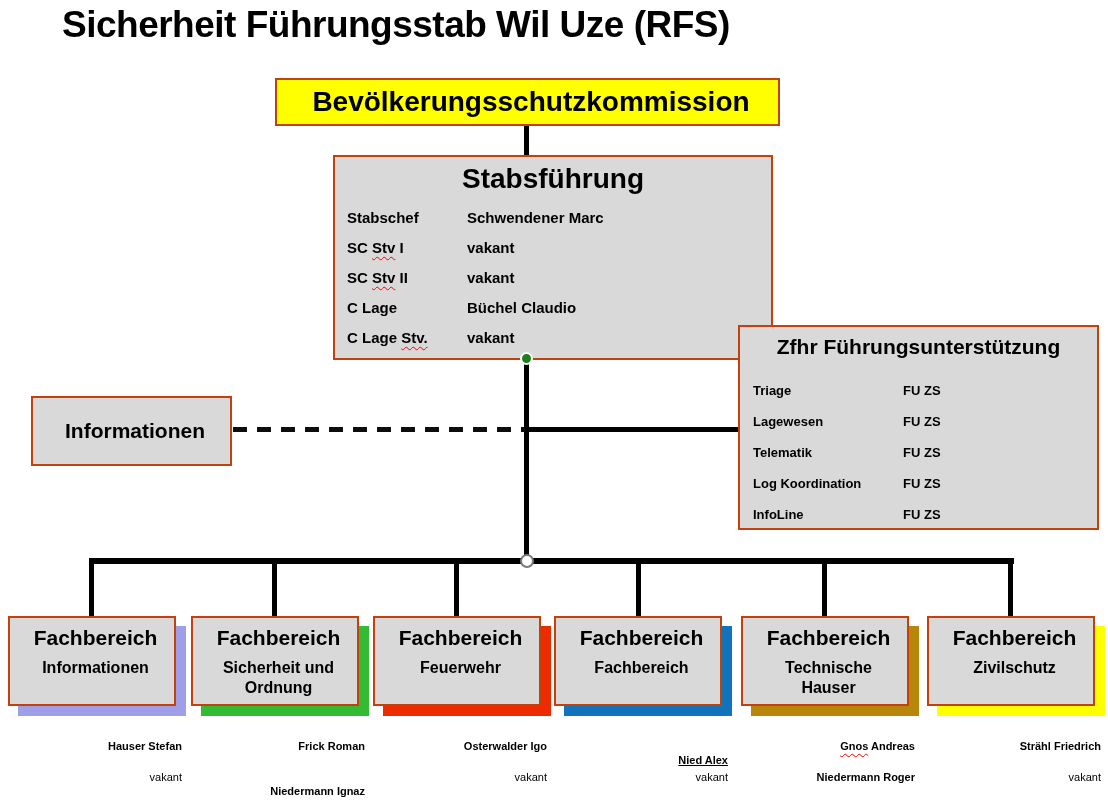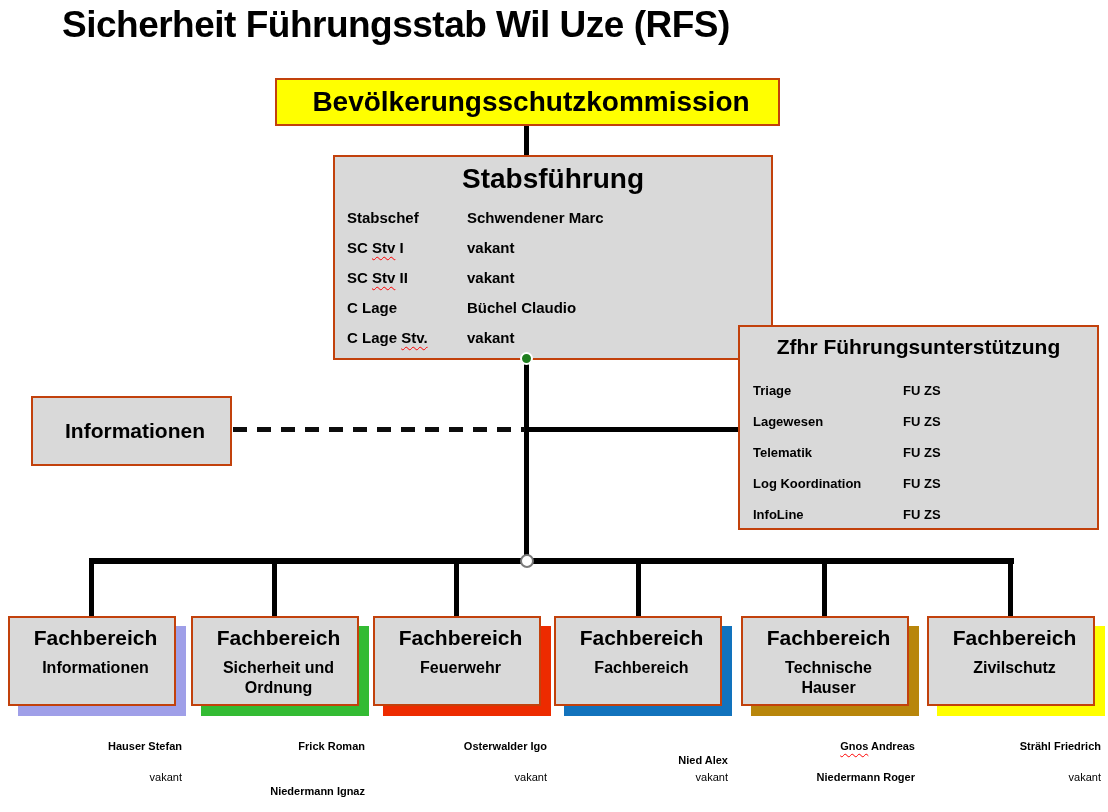--- a/index.html
+++ b/index.html
@@ -191,21 +191,21 @@
 
   <div class="name bold" style="left:2px;top:738px;"><span class="squiggle"></span><span>Hauser Stefan</span></div>
   <div class="name" style="left:2px;top:769px;"><span class="squiggle"></span><span>vakant</span></div>
 
   <div class="name bold" style="left:185px;top:738px;"><span class="squiggle"></span><span>Frick Roman</span></div>
   <div class="name bold" style="left:185px;top:783px;"><span class="squiggle"></span><span>Niedermann Ignaz</span></div>
 
   <div class="name bold" style="left:367px;top:738px;"><span class="squiggle"></span><span>Osterwalder Igo</span></div>
   <div class="name" style="left:367px;top:769px;"><span class="squiggle"></span><span>vakant</span></div>
 
-  <div class="name bold" style="left:548px;top:752px;"><span class="squiggle"></span><span>Nied Alex</span></div>
+  <div class="name bold" style="left:548px;top:752px;text-decoration:underline;"><span class="squiggle"></span><span>Nied Alex</span></div>
   <div class="name" style="left:548px;top:769px;"><span class="squiggle"></span><span>vakant</span></div>
 
   <div class="name bold" style="left:735px;top:738px;"><span class="squiggle">Gnos</span><span> Andreas</span></div>
   <div class="name bold" style="left:735px;top:769px;"><span class="squiggle"></span><span>Niedermann Roger</span></div>
 
   <div class="name bold" style="left:921px;top:738px;"><span class="squiggle"></span><span>Strähl Friedrich</span></div>
   <div class="name" style="left:921px;top:769px;"><span class="squiggle"></span><span>vakant</span></div>
 
 </div>
 

